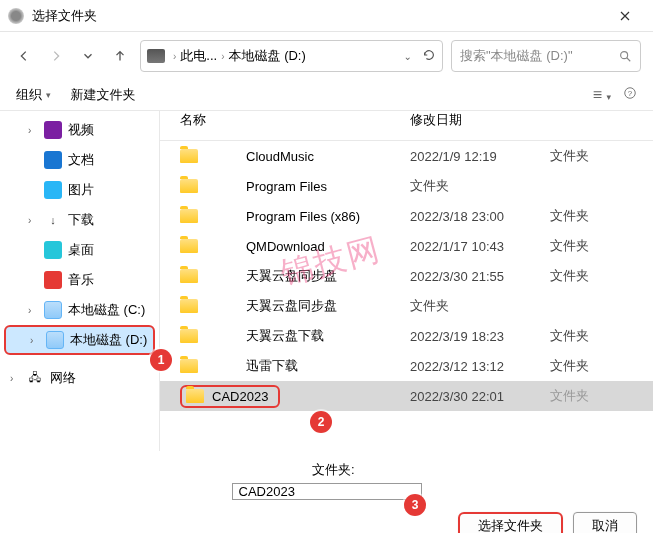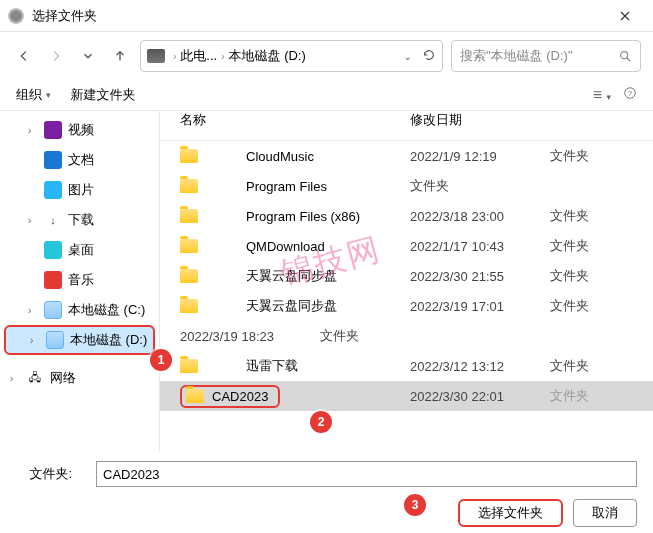--- a/index.html
+++ b/index.html
@@ -51,21 +51,21 @@
 .fl-row.selected { background: #d8d8d8; }
 .fl-row.selected .col-type { color: #999; }
 .fl-row .ficon { width: 18px; height: 14px; background: linear-gradient(#ffe082,#ffca28); border-radius: 2px 2px 1px 1px; margin-right: 8px; position: relative; }
 .fl-row .ficon::before { content: ""; position: absolute; top: -3px; left: 0; width: 8px; height: 3px; background: #ffca28; border-radius: 2px 2px 0 0; }
 .fl-row .col-name { width: 230px; display: flex; align-items: center; gap: 40px; }
 .fl-row .col-date { width: 140px; color: #444; }
 .fl-row .col-type { flex: 1; color: #444; }
 .fl-row .red-box2 { border: 2px solid #e53935; border-radius: 6px; padding: 2px 10px 2px 4px; display: inline-flex; align-items: center; }
 
 .footer { padding: 10px 16px 12px; }
-.footer .field-row { display: flex; align-items: center; gap: 24px; margin-bottom: 12px; }
+.footer .field-row { display: flex; align-items: center; gap: 4px; margin-bottom: 12px; flex-direction: column; }
 .footer .field-row label { font-size: 13px; width: 56px; text-align: right; }
 .footer .field-row input { flex: 1; height: 26px; border: 1px solid #999; padding: 0 6px; font-size: 13px; }
 .footer .btn-row { display: flex; justify-content: flex-end; gap: 10px; align-items: center; }
 .footer .btn { height: 28px; padding: 0 18px; border: 1px solid #999; background: #fdfdfd; font-size: 13px; border-radius: 4px; box-shadow: 0 0 0 1px rgba(0,0,0,0.02); cursor: pointer; }
 .footer .btn.primary { border: 2px solid #e53935; border-radius: 6px; }
 
 .annot { position: absolute; width: 22px; height: 22px; background: #e53935; border-radius: 50%; color: #fff; font-size: 12px; font-weight: bold; display: flex; align-items: center; justify-content: center; box-shadow: 0 0 0 2px rgba(255,255,255,0.5); z-index: 10; }
 
 .watermark { position: absolute; left: 280px; top: 240px; font-size: 32px; color: rgba(233,30,99,0.35); transform: rotate(-15deg); pointer-events: none; font-weight: 500; letter-spacing: 2px; z-index: 5; }
 </style>
@@ -235,24 +235,27 @@
             <span>天翼云盘同步盘</span>
           </div>
     <div class="col-date">2022/3/30 21:55</div>
     <div class="col-type">文件夹</div>
         </div>
         <div class="fl-row">
           <div class="col-name">
             <span class="ficon"></span>
             <span>天翼云盘同步盘</span>
           </div>
-    <div class="col-date">2022/3/19 17:01</div>
-    <div class="col-type">文件夹</div>
-        </div>
-        <div class="fl-row">
+    <div class="col-type">文件夹</div>
+        </div>
+        <div class="fl-row">
+          <div class="col-name">
+            <span class="ficon"></span>
+            <span>天翼云盘下载</span>
+          </div>
     <div class="col-date">2022/3/19 18:23</div>
     <div class="col-type">文件夹</div>
         </div>
         <div class="fl-row">
           <div class="col-name">
             <span class="ficon"></span>
             <span>迅雷下载</span>
           </div>
     <div class="col-date">2022/3/12 13:12</div>
     <div class="col-type">文件夹</div>

